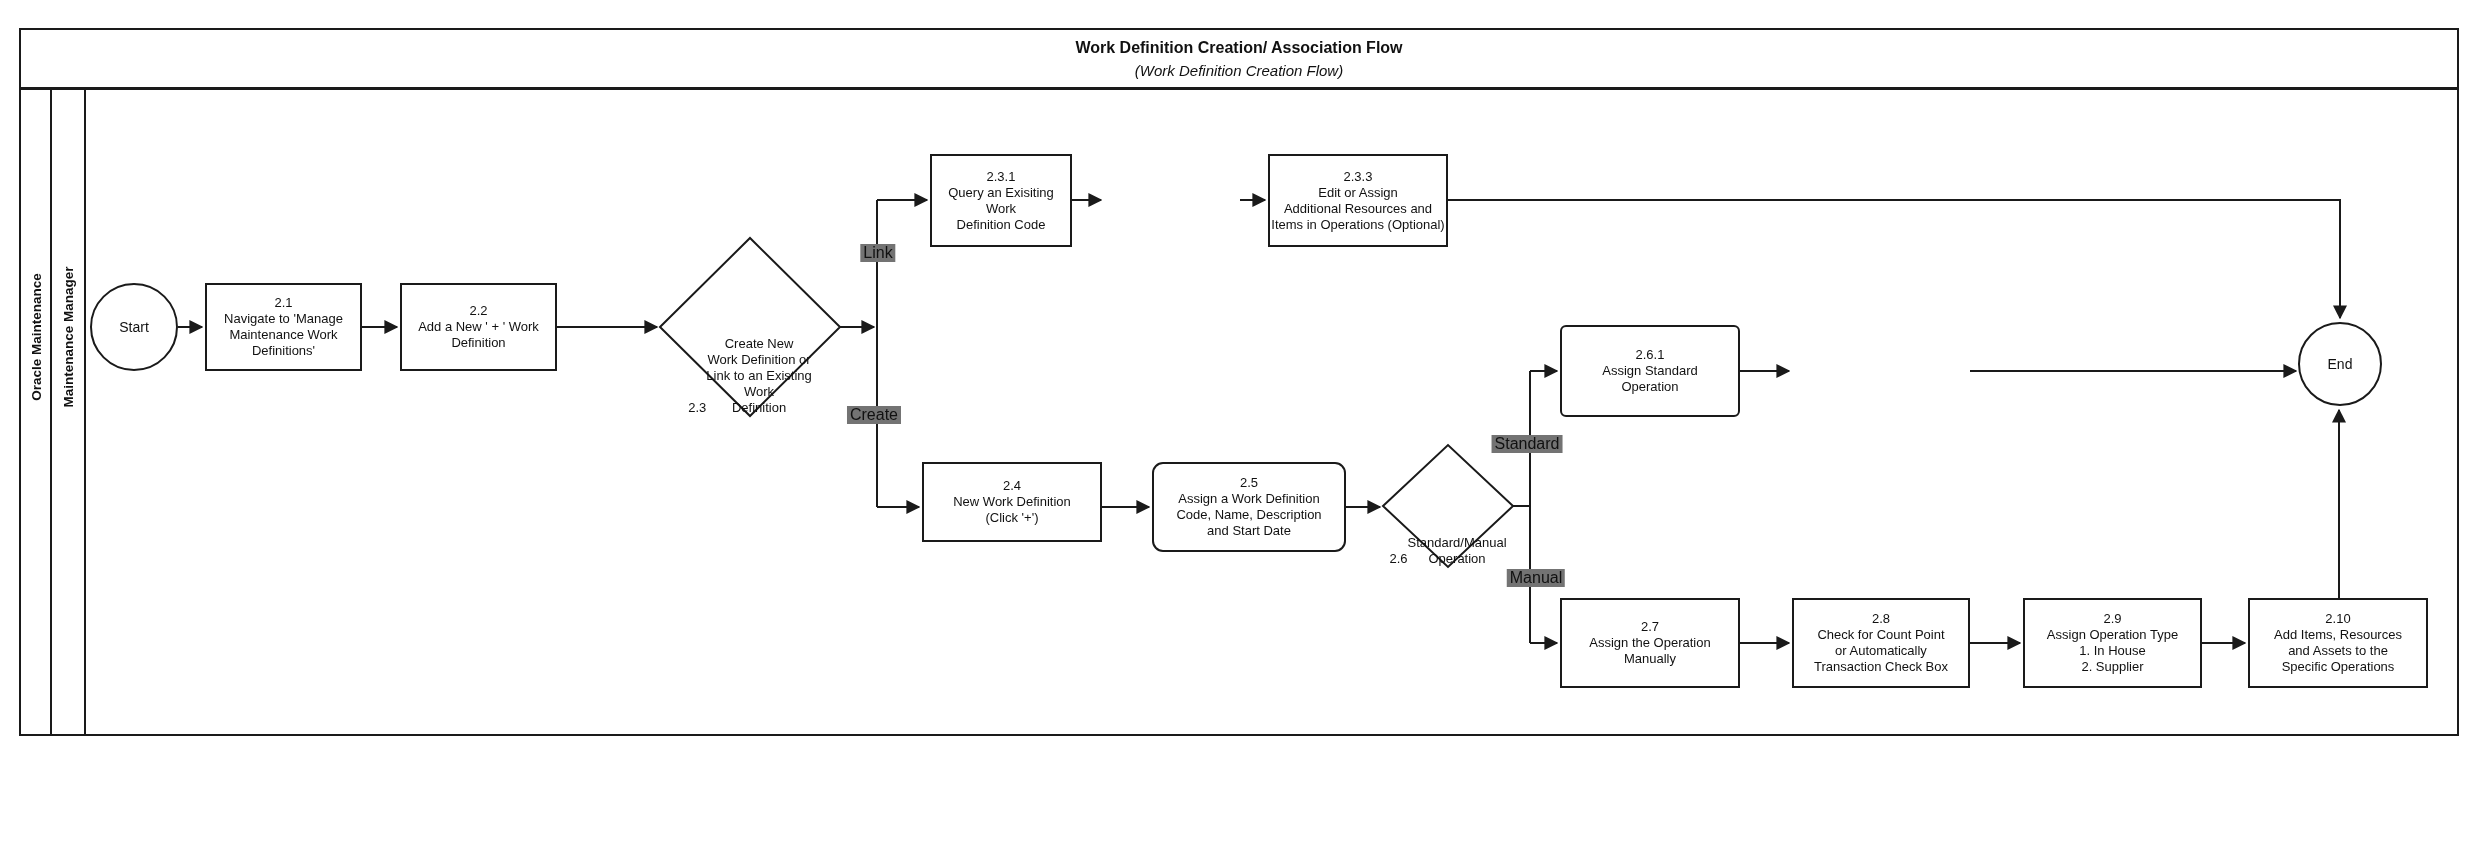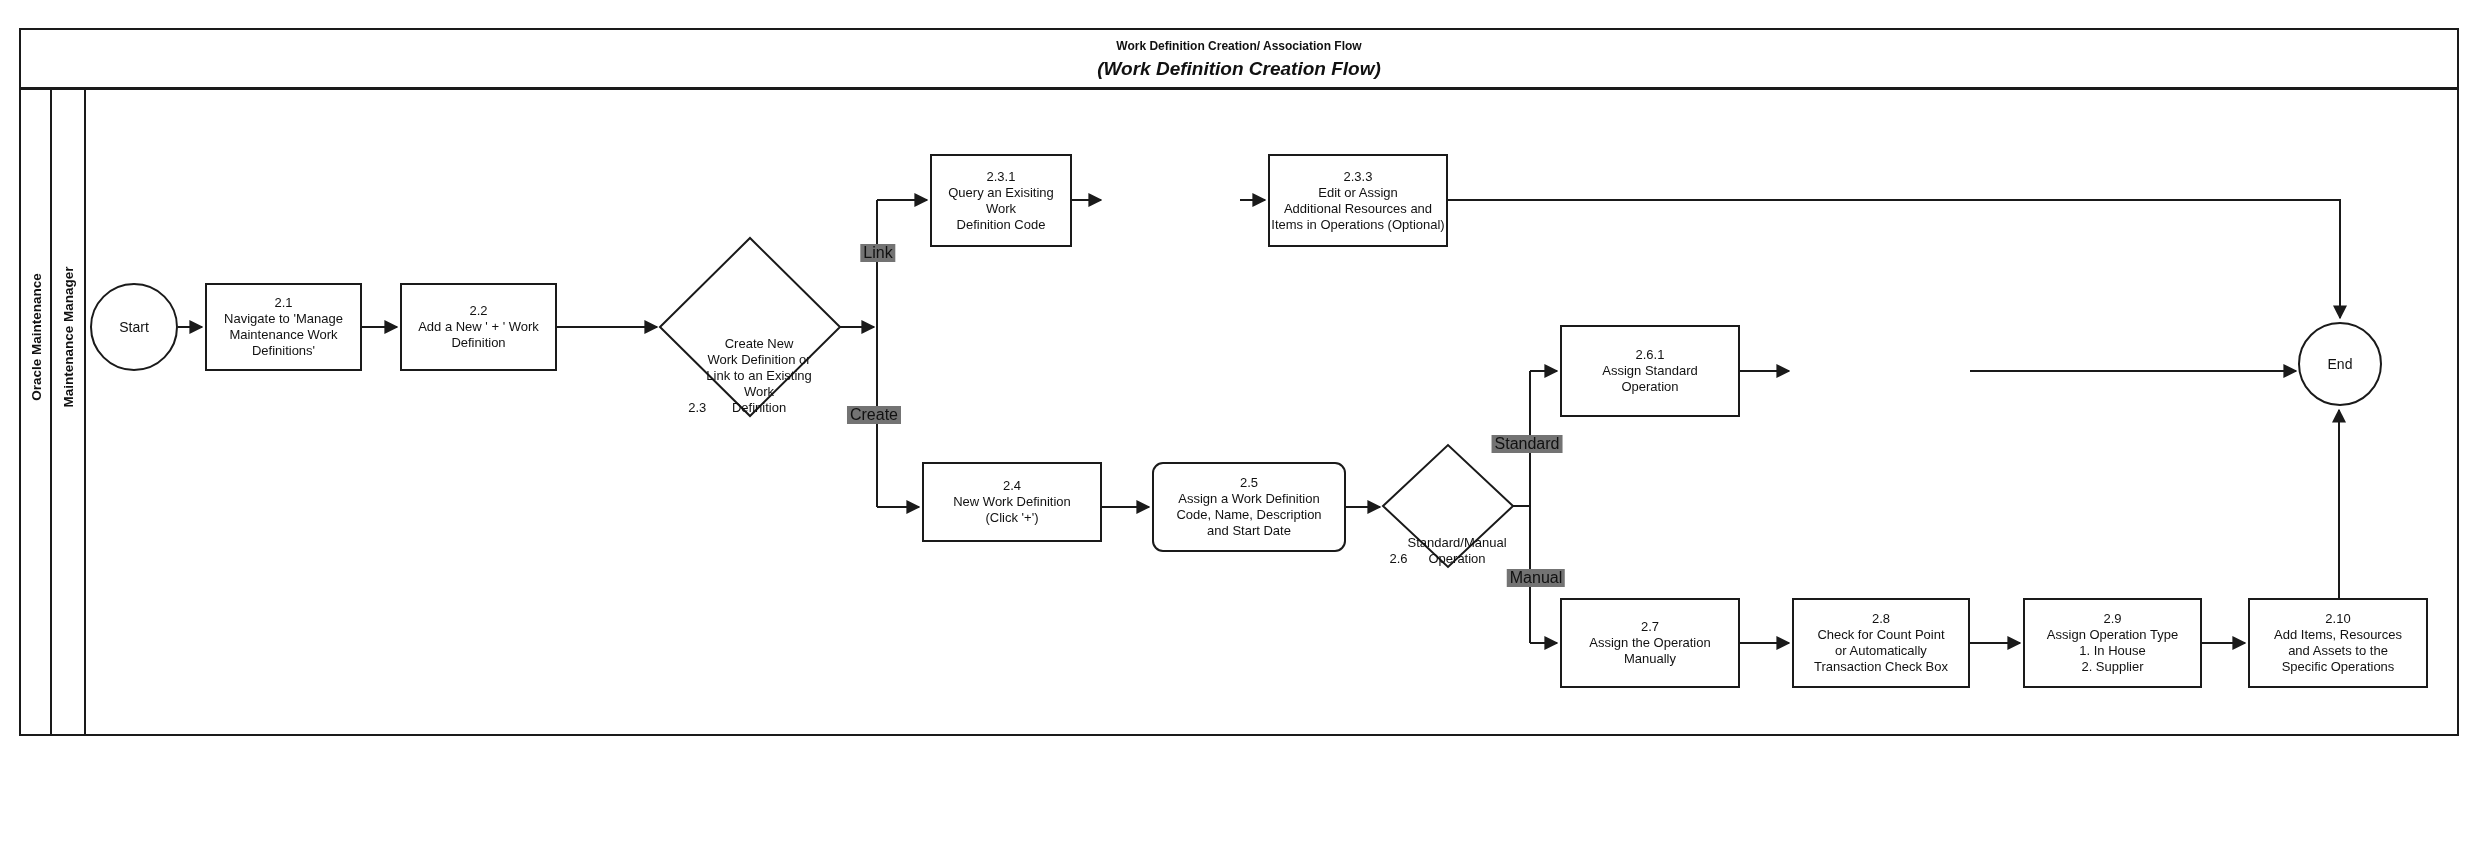--- a/index.html
+++ b/index.html
@@ -14,22 +14,22 @@
   .frame{
     position:absolute;left:19px;top:28px;width:2440px;height:708px;
     border:2px solid #1a1a1a;box-sizing:border-box;background:#ffffff;
   }
   .title-band{
     position:absolute;left:19px;top:28px;width:2440px;height:62px;
     border:2px solid #1a1a1a;border-bottom-width:3px;box-sizing:border-box;
     display:flex;flex-direction:column;align-items:center;justify-content:center;
     gap:7px;background:#ffffff;
   }
-  .title-main{font-size:12px;font-weight:bold;line-height:1;}
-  .title-sub{font-size:19px;font-weight:bold;font-style:italic;line-height:1;}
+  .title-main{font-size:16px;font-weight:bold;line-height:1;}
+  .title-sub{font-size:15px;font-weight:normal;font-style:italic;line-height:1;}
   .lane-line{position:absolute;top:90px;height:646px;width:2px;background:#1a1a1a;}
   .lane-label{
     position:absolute;transform:translate(-50%,-50%) rotate(-90deg);
     white-space:nowrap;font-weight:bold;font-size:13.5px;
   }
   svg.connectors{position:absolute;left:0;top:0;}
   svg .conn{stroke:#1a1a1a;stroke-width:2;fill:none;}
   svg .diamond{stroke:#1a1a1a;stroke-width:2;fill:#ffffff;}
   .box{
     position:absolute;border:2px solid #1a1a1a;box-sizing:border-box;background:#ffffff;
@@ -145,21 +145,21 @@
     <span class="txt">Assign a Work Definition
 Code, Name, Description
 and Start Date</span>
   </div>
   <div class="diamond-text" style="left:1383px;top:445px;width:130px;height:122px;">
     <span class="num">2.6</span>
     <span class="txt">Standard/Manual
 Operation</span>
   </div>
 
-  <div class="box" style="left:1560px;top:325px;width:180px;height:92px;">
+  <div class="box" style="left:1560px;top:325px;width:180px;height:92px;border-radius:6px;">
     <span class="num">2.6.1</span>
     <span class="txt">Assign Standard
 Operation</span>
   </div>
 
   <div class="box" style="left:1560px;top:598px;width:180px;height:90px;">
     <span class="num">2.7</span>
     <span class="txt">Assign the Operation
 Manually</span>
   </div>

